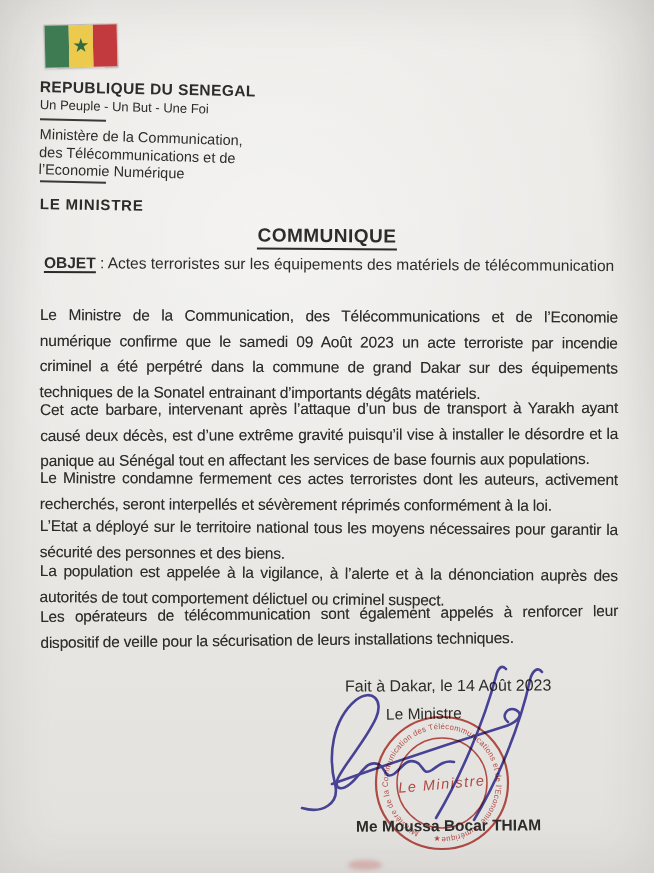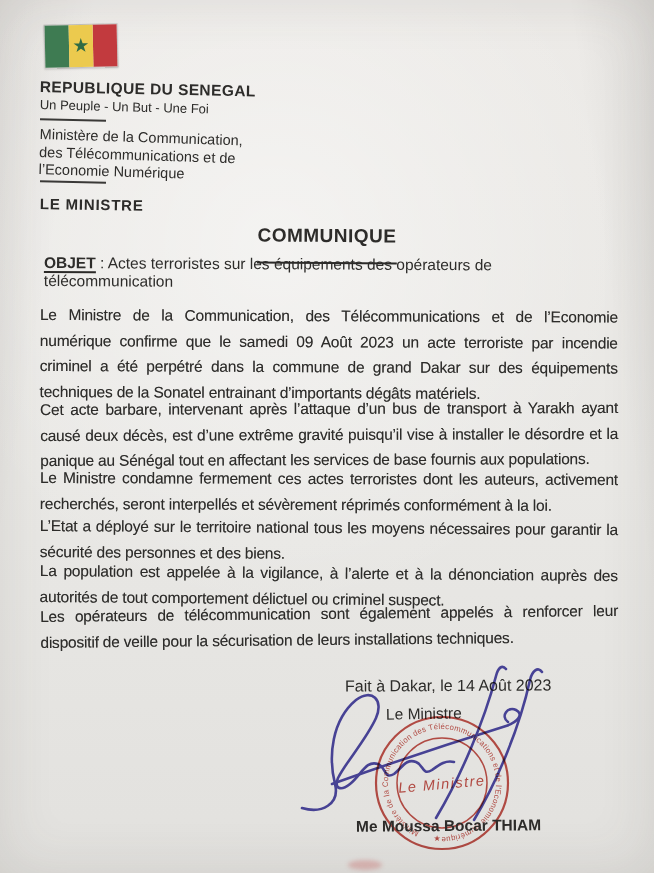--- a/index.html
+++ b/index.html
@@ -30,21 +30,21 @@
   .rule{width:66px;height:2px;background:#3a3937;}
   .rule1{left:40px;top:119px;transform:rotate(1.5deg);}
   .rule2{left:40px;top:181px;transform:rotate(1.5deg);}
   .ministry{left:40px;top:126px;font-size:14.5px;line-height:17.5px;
     transform:rotate(1.8deg);transform-origin:left top;}
   .le-ministre{left:40px;top:195px;font-size:15px;font-weight:bold;letter-spacing:0.8px;
     transform:rotate(1deg);transform-origin:left top;}
   
   .title{left:0;top:225px;width:654px;text-align:center;font-size:19px;font-weight:bold;
     letter-spacing:0.5px;transform:rotate(0.4deg);}
-  .title span{border-bottom:2.5px solid #2b2a28;padding-bottom:16px;}
+  .title span{border-bottom:2.5px solid #2b2a28;padding-bottom:2px;}
   .subject{left:44px;top:254px;width:580px;font-size:15.5px;
     transform:rotate(0.3deg);transform-origin:left top;}
   .subject .lbl{font-weight:bold;border-bottom:2px solid #2b2a28;padding-bottom:0;}
   
   .para{left:40px;width:578px;font-size:15.5px;line-height:25.5px;letter-spacing:-0.2px;
     text-align:justify;margin:0;transform-origin:left top;
     text-shadow:0 0 0.6px rgba(45,44,42,0.45);}
   .p1{top:302px;transform:rotate(0.25deg);}
   .p2{top:397px;transform:rotate(-0.2deg);}
   .p3{top:465px;transform:rotate(0.2deg);}
@@ -82,21 +82,21 @@
     <div>des Télécommunications et de</div>
     <div>l’Economie Numérique</div>
   </div>
   <div class="abs rule rule2"></div>
   <div class="abs le-ministre">LE MINISTRE</div>
 
   <div class="abs title">
     <span>COMMUNIQUE</span>
   </div>
   <div class="abs subject">
-    <span class="lbl">OBJET</span><span> : Actes terroristes sur les équipements des opérateurs de télécommunication</span>
+    <span class="lbl">OBJET</span><span> : Actes terroristes sur les équipements des matériels de télécommunication</span>
   </div>
 
   <p class="abs para p1">Le Ministre de la Communication, des Télécommunications et de l’Economie numérique confirme que le samedi 09 Août 2023 un acte terroriste par incendie criminel a été perpétré dans la commune de grand Dakar sur des équipements techniques de la Sonatel entrainant d’importants dégâts matériels.</p>
   <p class="abs para p2">Cet acte barbare, intervenant après l’attaque d’un bus de transport à Yarakh ayant causé deux décès, est d’une extrême gravité puisqu’il vise à installer le désordre et la panique au Sénégal tout en affectant les services de base fournis aux populations.</p>
   <p class="abs para p3">Le Ministre condamne fermement ces actes terroristes dont les auteurs, activement recherchés, seront interpellés et sévèrement réprimés conformément à la loi.</p>
   <p class="abs para p4">L’Etat a déployé sur le territoire national tous les moyens nécessaires pour garantir la sécurité des personnes et des biens.</p>
   <p class="abs para p5">La population est appelée à la vigilance, à l’alerte et à la dénonciation auprès des autorités de tout comportement délictuel ou criminel suspect.</p>
   <p class="abs para p6">Les opérateurs de télécommunication sont également appelés à renforcer leur dispositif de veille pour la sécurisation de leurs installations techniques.</p>
 
   <div class="abs dateline">Fait à Dakar, le 14 Août 2023</div>

